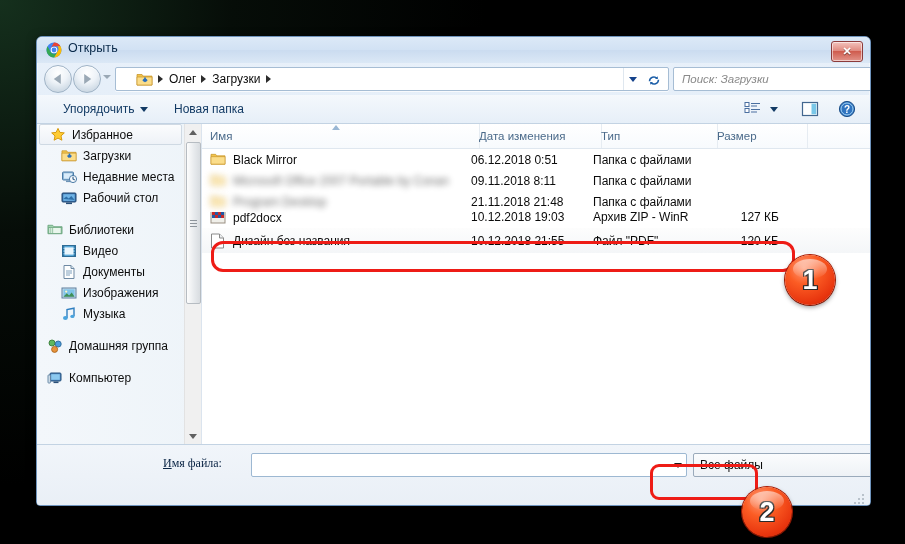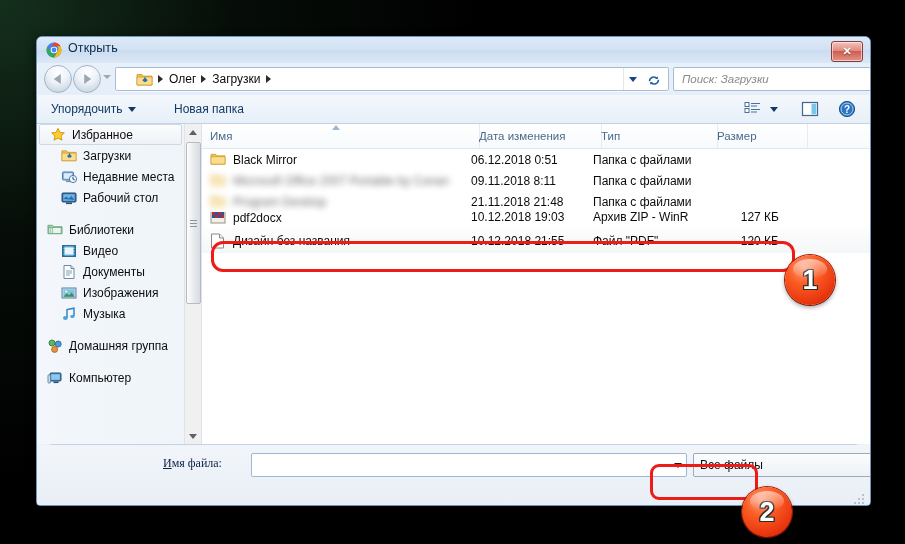--- a/index.html
+++ b/index.html
@@ -76,21 +76,21 @@
     border-bottom:1px solid #c3d3e3;}
   .tb-item{position:absolute;top:4px;height:20px;display:flex;align-items:center;
     font-size:12px;color:#123a64;padding:0 6px;border-radius:2px;}
   .tb-caret{width:0;height:0;margin-left:6px;
     border-left:4px solid transparent;border-right:4px solid transparent;
     border-top:5px solid #123a64;}
   .tb-right{position:absolute;top:3px;height:22px;display:flex;align-items:center;}
 
   
   .content{position:relative;height:calc(468px - 26px - 32px - 28px - 62px);
-    background:#ffffff;border-bottom:1px solid #c3d3e3;border-radius:17px;}
+    background:#ffffff;border-bottom:1px solid #c3d3e3;}
   .sidebar{position:absolute;left:0;top:0;width:164px;height:100%;
     background:linear-gradient(to right,#f3f7fb 0%,#eef4f9 100%);
     border-right:1px solid #dbe4ee;overflow:hidden;}
   .sb-scroll{position:absolute;right:0;top:0;width:16px;height:100%;
     background:#f0f0f0;border-left:1px solid #e2e2e2;}
   .sb-arrow{position:absolute;left:0;width:16px;height:16px;display:flex;
     align-items:center;justify-content:center;}
   .sb-arrow.up{top:0;} .sb-arrow.down{bottom:0;}
   .sb-arrow i{width:0;height:0;border-left:4px solid transparent;
     border-right:4px solid transparent;}
@@ -239,21 +239,21 @@
         </div>
       </div>
 
       <div class="searchbox">
         <span class="ph">Поиск: Загрузки</span>
 
       </div>
     </div>
 
     <div class="toolbar">
-      <div class="tb-item" style="left:8px;">
+      <div class="tb-item" style="left:20px;">
         <span>Упорядочить</span>
         <i class="tb-caret"></i>
       </div>
       <div class="tb-item" style="left:131px;">
         <span>Новая папка</span>
       </div>
 
       <div class="tb-right" style="right:92px;">
         <svg width="18" height="16" viewBox="0 0 18 16">
           <rect x="1" y="1.5" width="4" height="4" fill="#fff" stroke="#4a6fa0" stroke-width="1"></rect>

